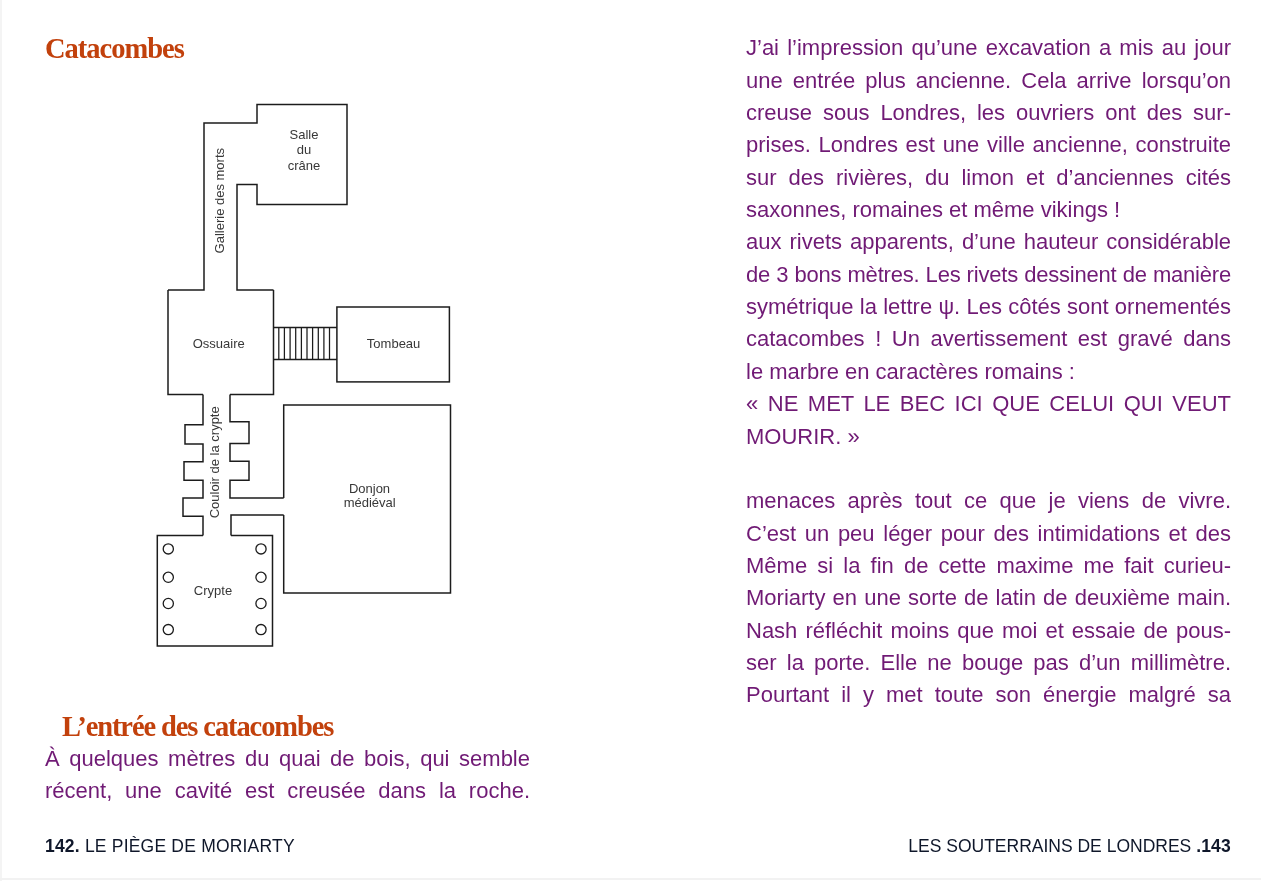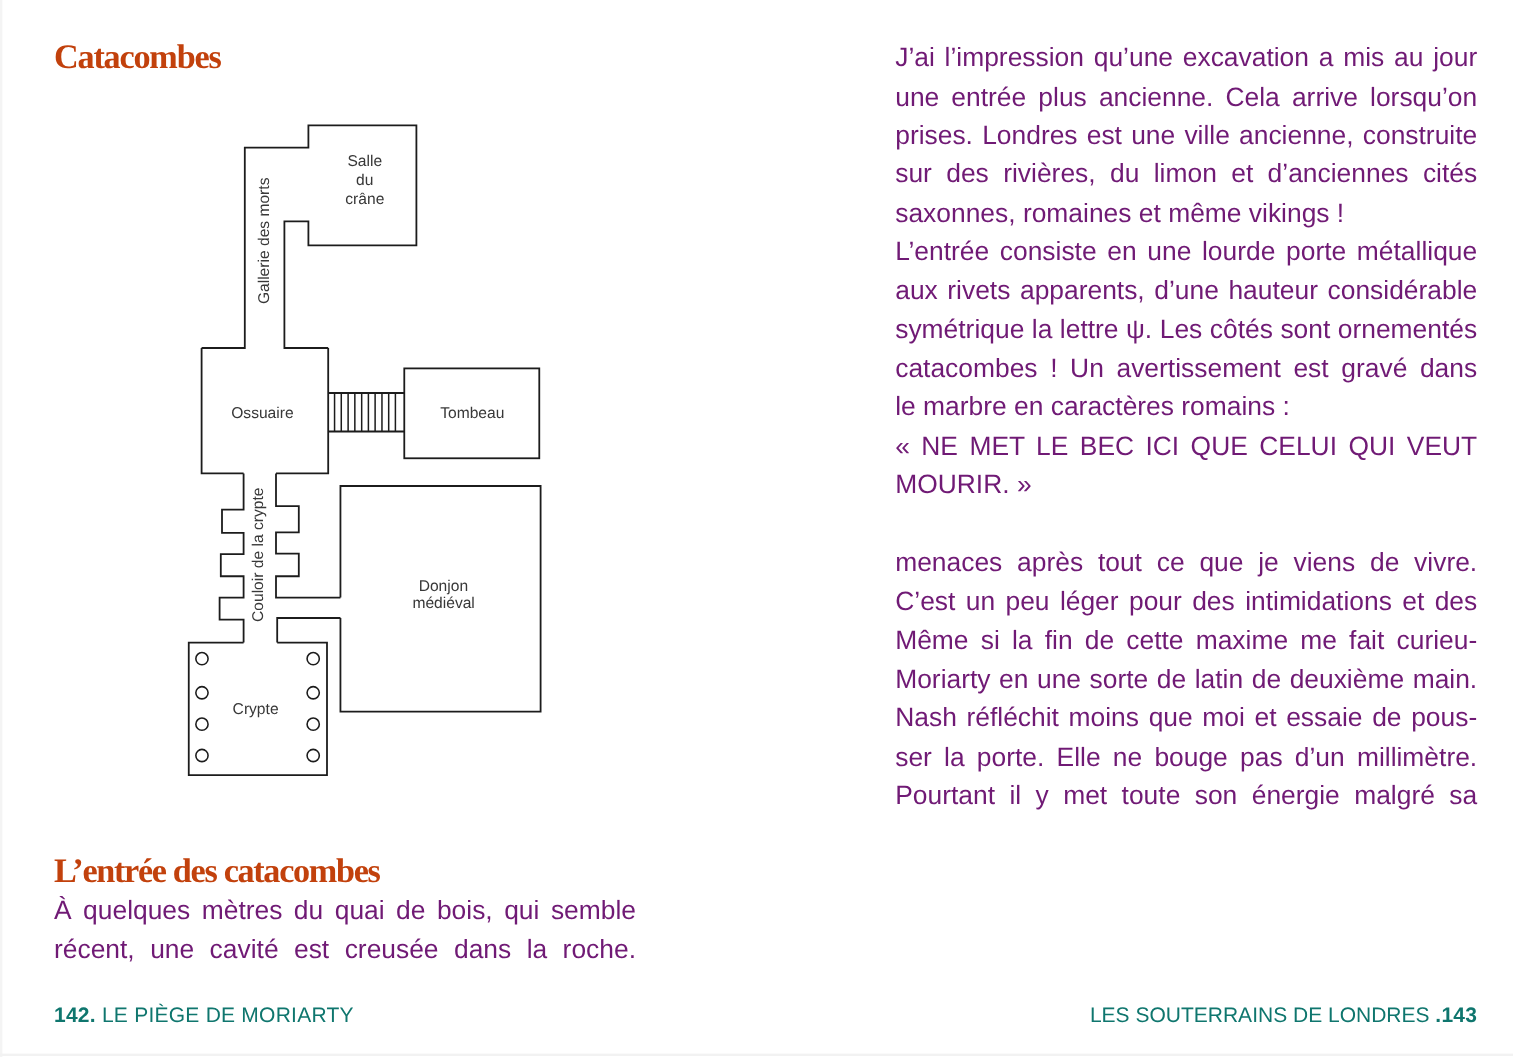--- a/index.html
+++ b/index.html
@@ -1,27 +1,27 @@
 <!DOCTYPE html>
 <html lang="fr"><head>
 <meta charset="utf-8">
 <style>
   html,body{margin:0;padding:0;}
   body{width:1261px;height:881px;position:relative;background:#ffffff;
        font-family:"Liberation Sans",sans-serif;overflow:hidden;}
   .serif{font-family:"Liberation Serif",serif;font-weight:bold;color:#c2410c;}
   #title{position:absolute;left:45px;top:35px;font-size:28.5px;line-height:1;letter-spacing:-1px;}
-  #h2{position:absolute;left:45px;top:712.5px;font-size:28.5px;line-height:1;letter-spacing:-1.1px;}
+  #h2{position:absolute;left:62px;top:712.5px;font-size:28.5px;line-height:1;letter-spacing:-1.1px;}
   .body{font-size:22px;line-height:32.35px;color:#701a75;width:485px;}
   .j{text-align:justify;text-align-last:justify;}
   .t{letter-spacing:-0.2px;}
   #lpara{position:absolute;left:45px;top:743px;}
   #rcol{position:absolute;left:746px;top:32.4px;}
   .blank{height:32.35px;}
-  .foot{position:absolute;top:837.5px;font-size:17.5px;line-height:1;color:#0f766e;letter-spacing:0.2px;}
+  .foot{position:absolute;top:837.5px;font-size:17.5px;line-height:1;color:#0f172a;letter-spacing:0.2px;}
   .foot b{letter-spacing:0.2px;}
   #rfoot{letter-spacing:0;margin-left:41px;}
   #lfoot{left:45px;}
   #rfoot{right:30px;text-align:right;}
   svg text{font-family:"Liberation Sans",sans-serif;font-size:13px;fill:#383838;}
   #pageedge-l{position:absolute;left:0;top:0;width:2px;height:881px;background:#f4f4f4;}
   #pageedge-b{position:absolute;left:0;top:878px;width:1261px;height:2px;background:#f2f2f2;}
 </style>
 </head>
 <body>
@@ -95,25 +95,26 @@
 <div id="h2" class="serif">L’entrée des catacombes</div>
 
 <div id="lpara" class="body">
   <div class="j">À quelques mètres du quai de bois, qui semble</div>
   <div class="j">récent, une cavité est creusée dans la roche.</div>
 </div>
 
 <div id="rcol" class="body">
   <div class="j">J’ai l’impression qu’une excavation a mis au jour</div>
   <div class="j">une entrée plus ancienne. Cela arrive lorsqu’on</div>
+  <div class="j">creuse sous Londres, les ouvriers ont des sur-</div>
   <div class="j">prises. Londres est une ville ancienne, construite</div>
   <div class="j">sur des rivières, du limon et d’anciennes cités</div>
   <div>saxonnes, romaines et même vikings !</div>
-  <div class="j">L’entrée consiste en une lourde porte métallique</div>
   <div class="j">aux rivets apparents, d’une hauteur considérable</div>
+  <div class="j t">de 3 bons mètres. Les rivets dessinent de manière</div>
   <div class="j">symétrique la lettre ψ. Les côtés sont ornementés</div>
   <div class="j">catacombes ! Un avertissement est gravé dans</div>
   <div>le marbre en caractères romains :</div>
   <div class="j">« NE MET LE BEC ICI QUE CELUI QUI VEUT</div>
   <div>MOURIR. »</div>
   <div class="blank"></div>
   <div class="j">menaces après tout ce que je viens de vivre.</div>
   <div class="j">C’est un peu léger pour des intimidations et des</div>
   <div class="j">Même si la fin de cette maxime me fait curieu-</div>
   <div class="j">Moriarty en une sorte de latin de deuxième main.</div>

